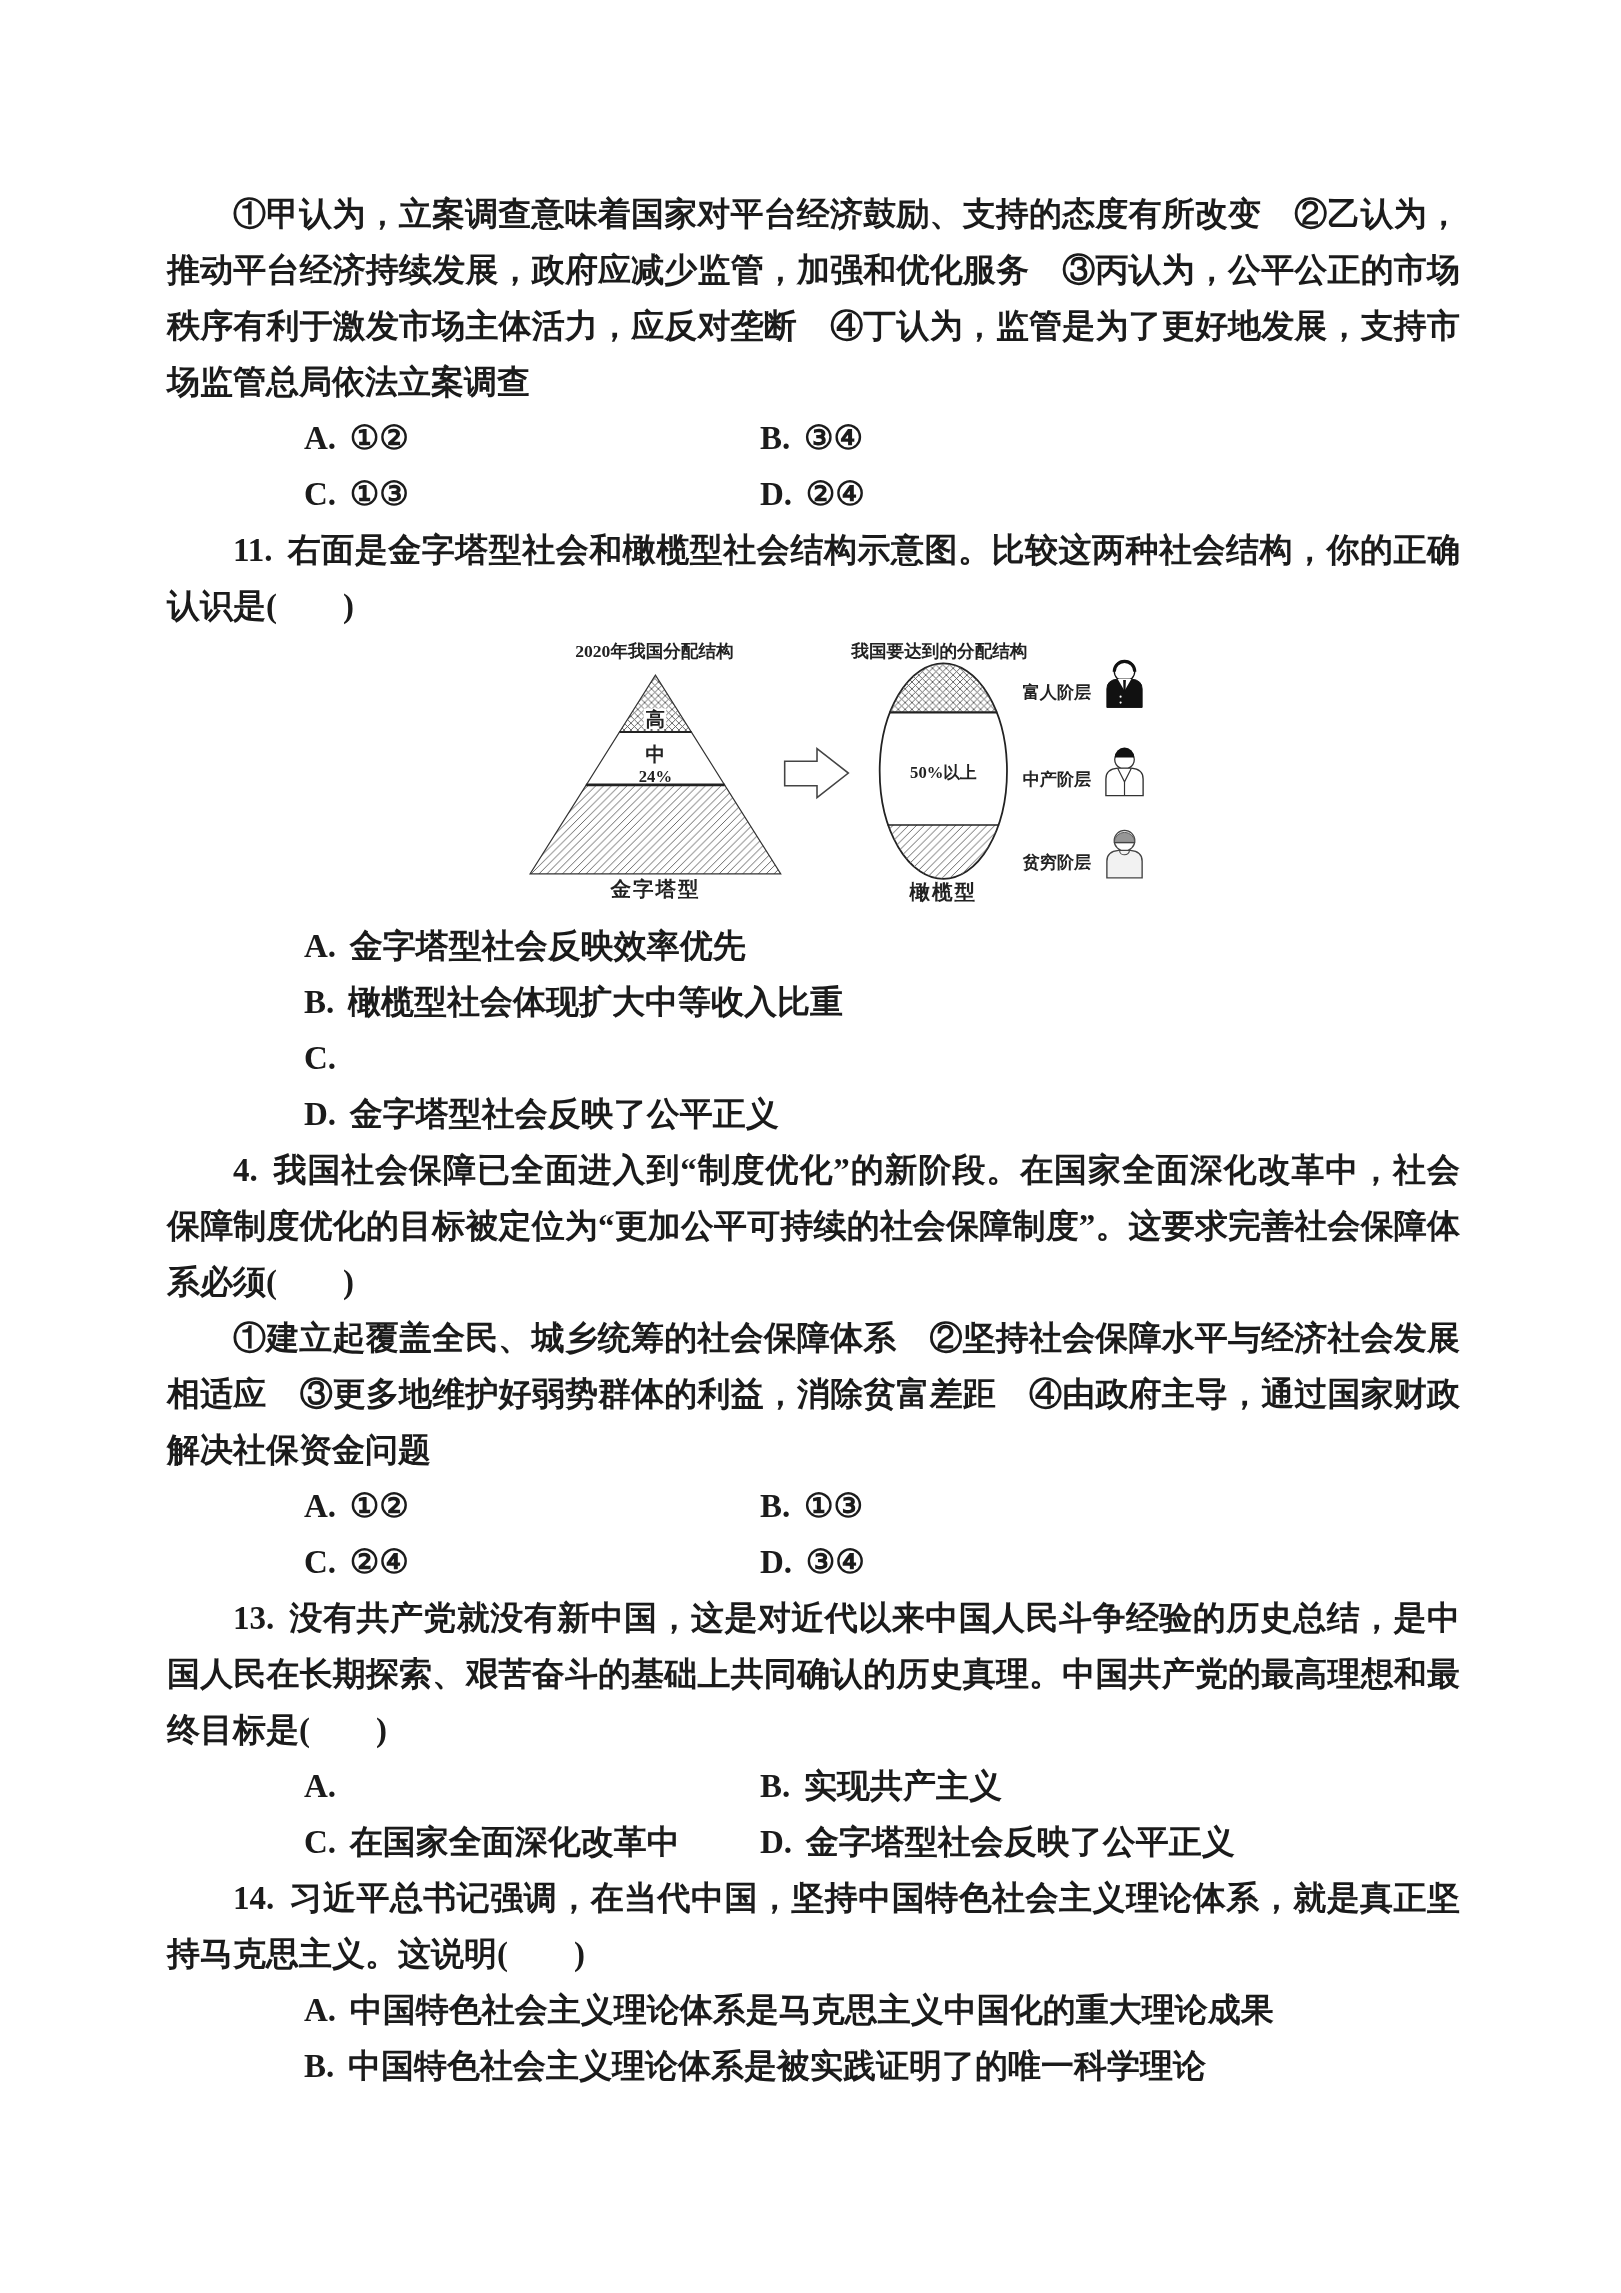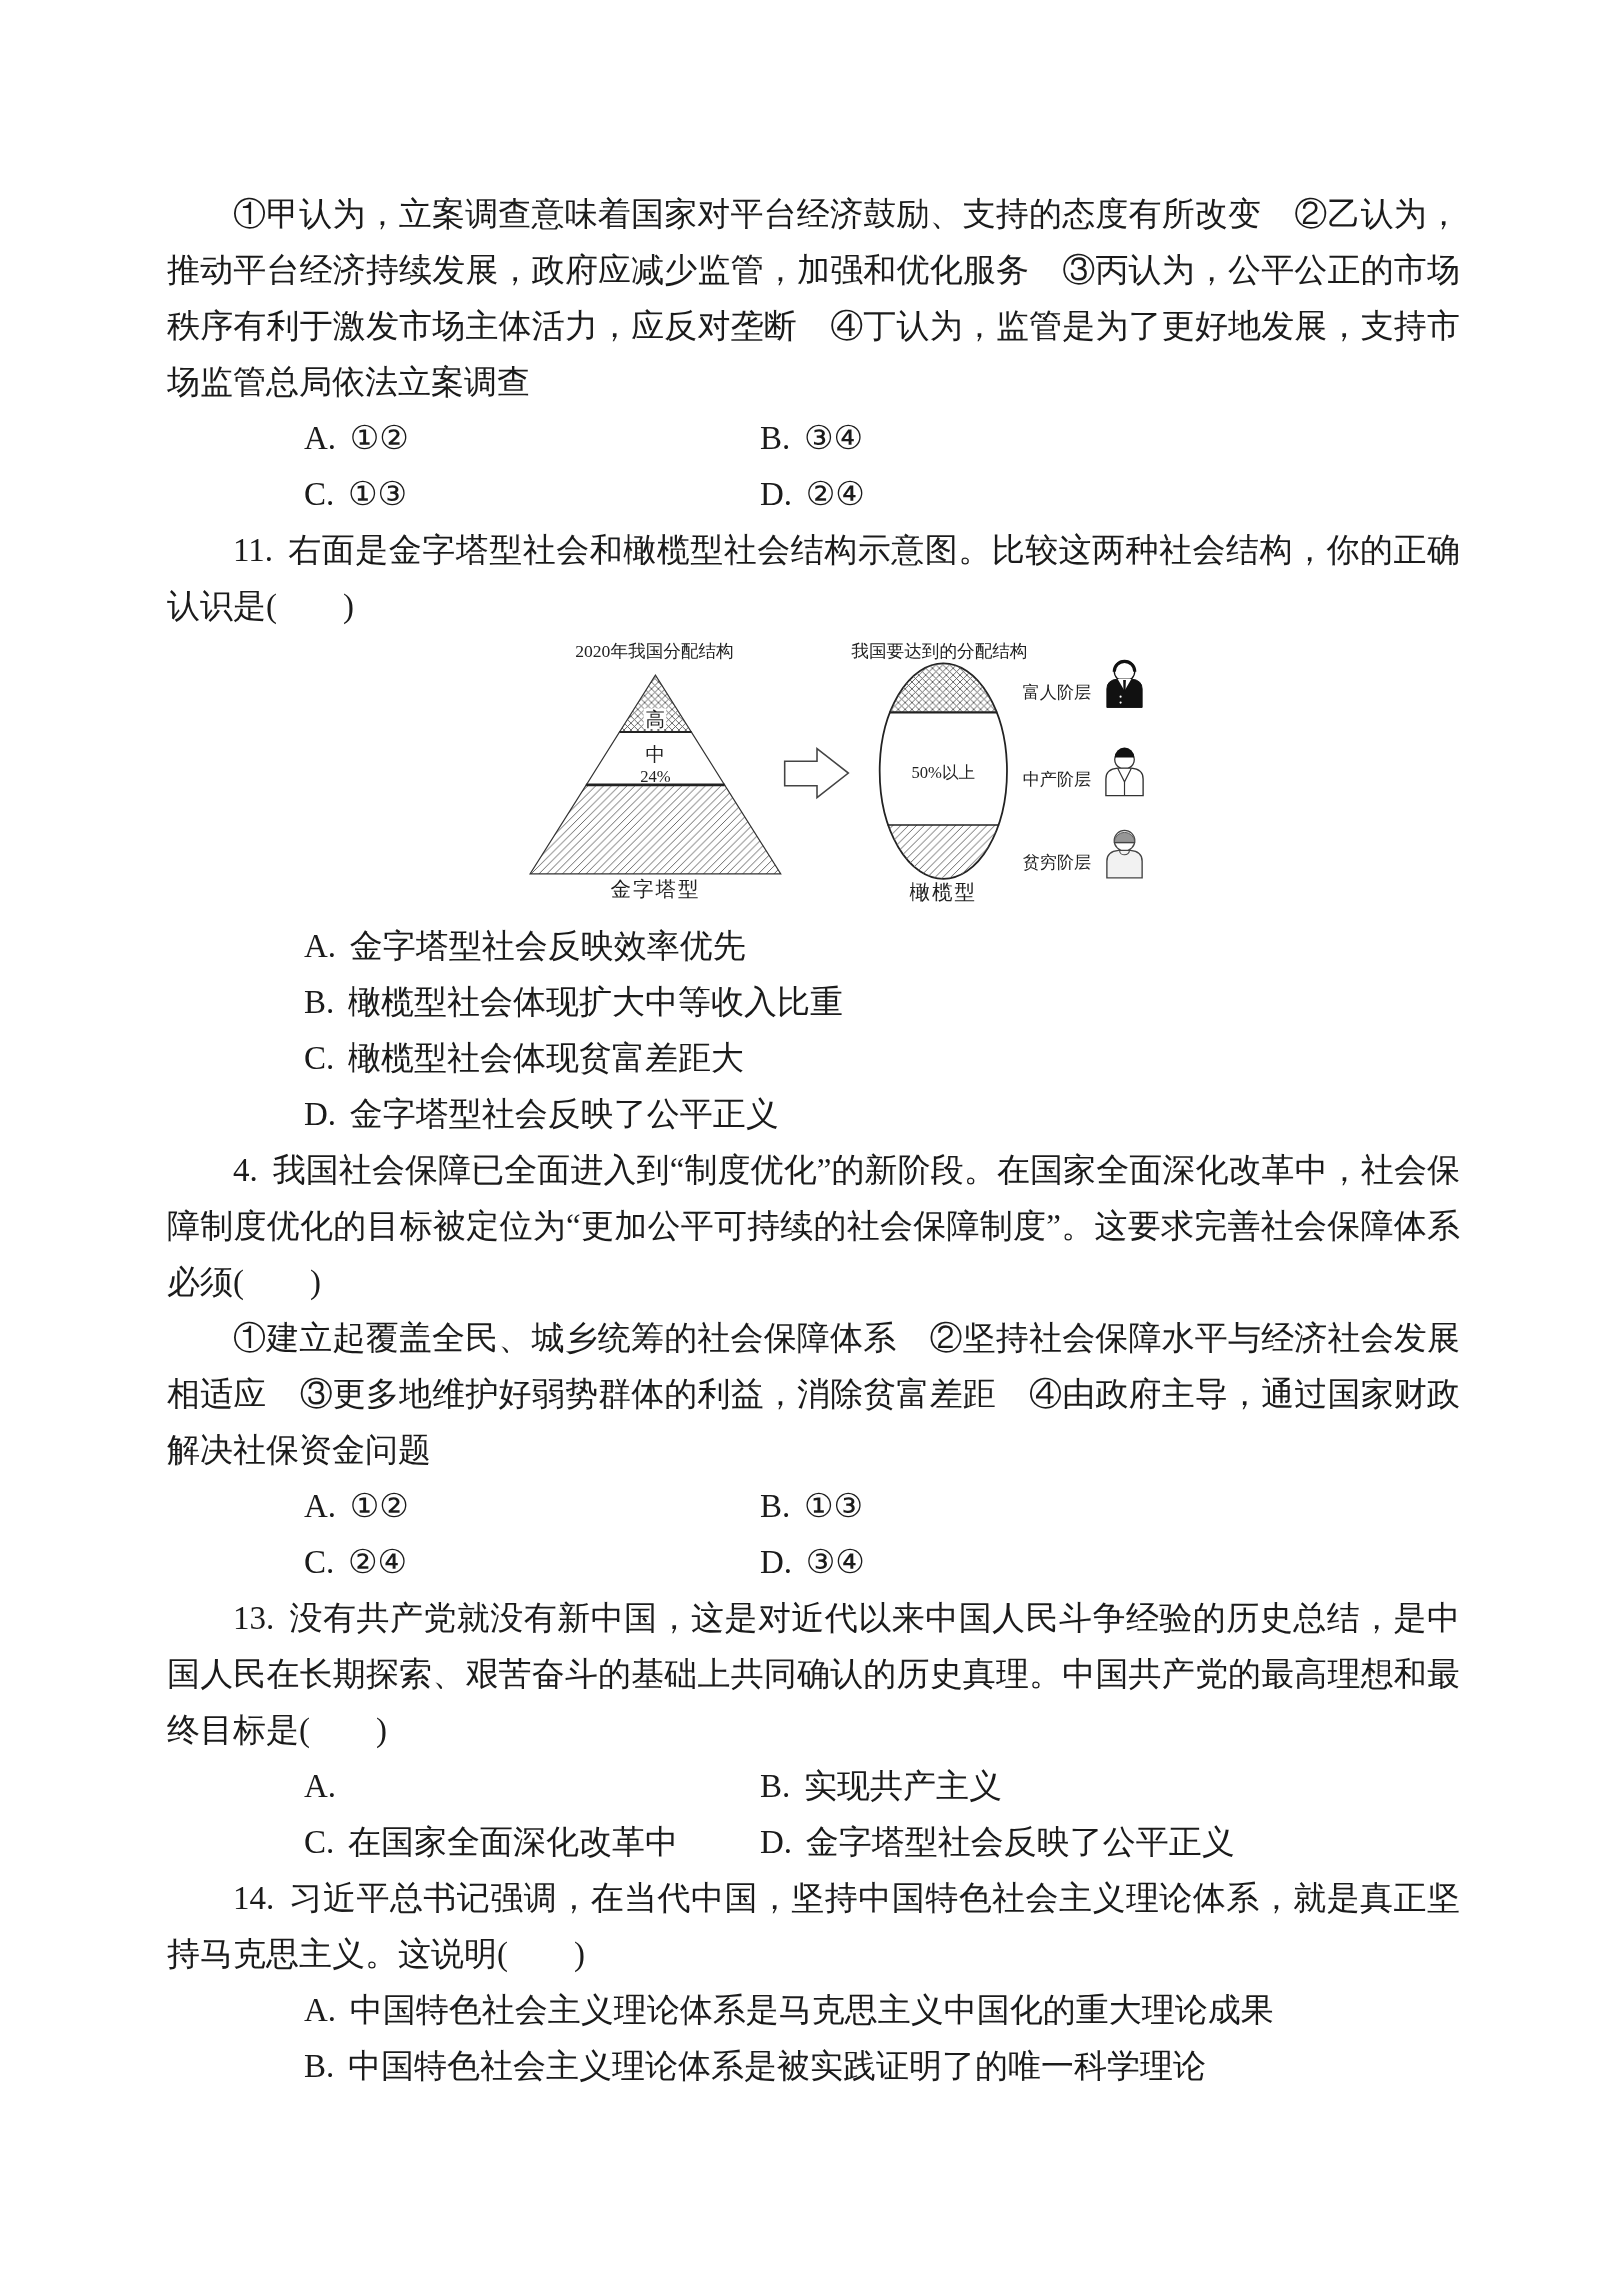--- a/index.html
+++ b/index.html
@@ -8,20 +8,21 @@
     width:1621px; height:2294px;
     font-family:"Liberation Serif","DejaVu Serif",serif;
     color:#1b1b1b;
   }
   .page {
     position:relative;
     width:1621px; height:2294px;
     padding:186px 161px 0 167px;
     overflow:hidden;
     background:#ffffff;
+    font-weight:bold;
   }
   .para {
     font-size:33px;
     line-height:56px;
     text-align:justify;
     text-indent:2em;
   }
   .qnum { margin-right:0.45em; }
   .opt-row {
     display:flex;
@@ -156,21 +157,20 @@
   </div>
   <div class="opt-row">
     <div class="opt">
       <span class="opt-label">B.</span>
       <span>橄榄型社会体现扩大中等收入比重</span>
     </div>
   </div>
   <div class="opt-row">
     <div class="opt">
       <span class="opt-label">C.</span>
-      <span>橄榄型社会体现贫富差距大</span>
     </div>
   </div>
   <div class="opt-row">
     <div class="opt">
       <span class="opt-label">D.</span>
       <span>金字塔型社会反映了公平正义</span>
     </div>
   </div>
 
   <p class="para">

